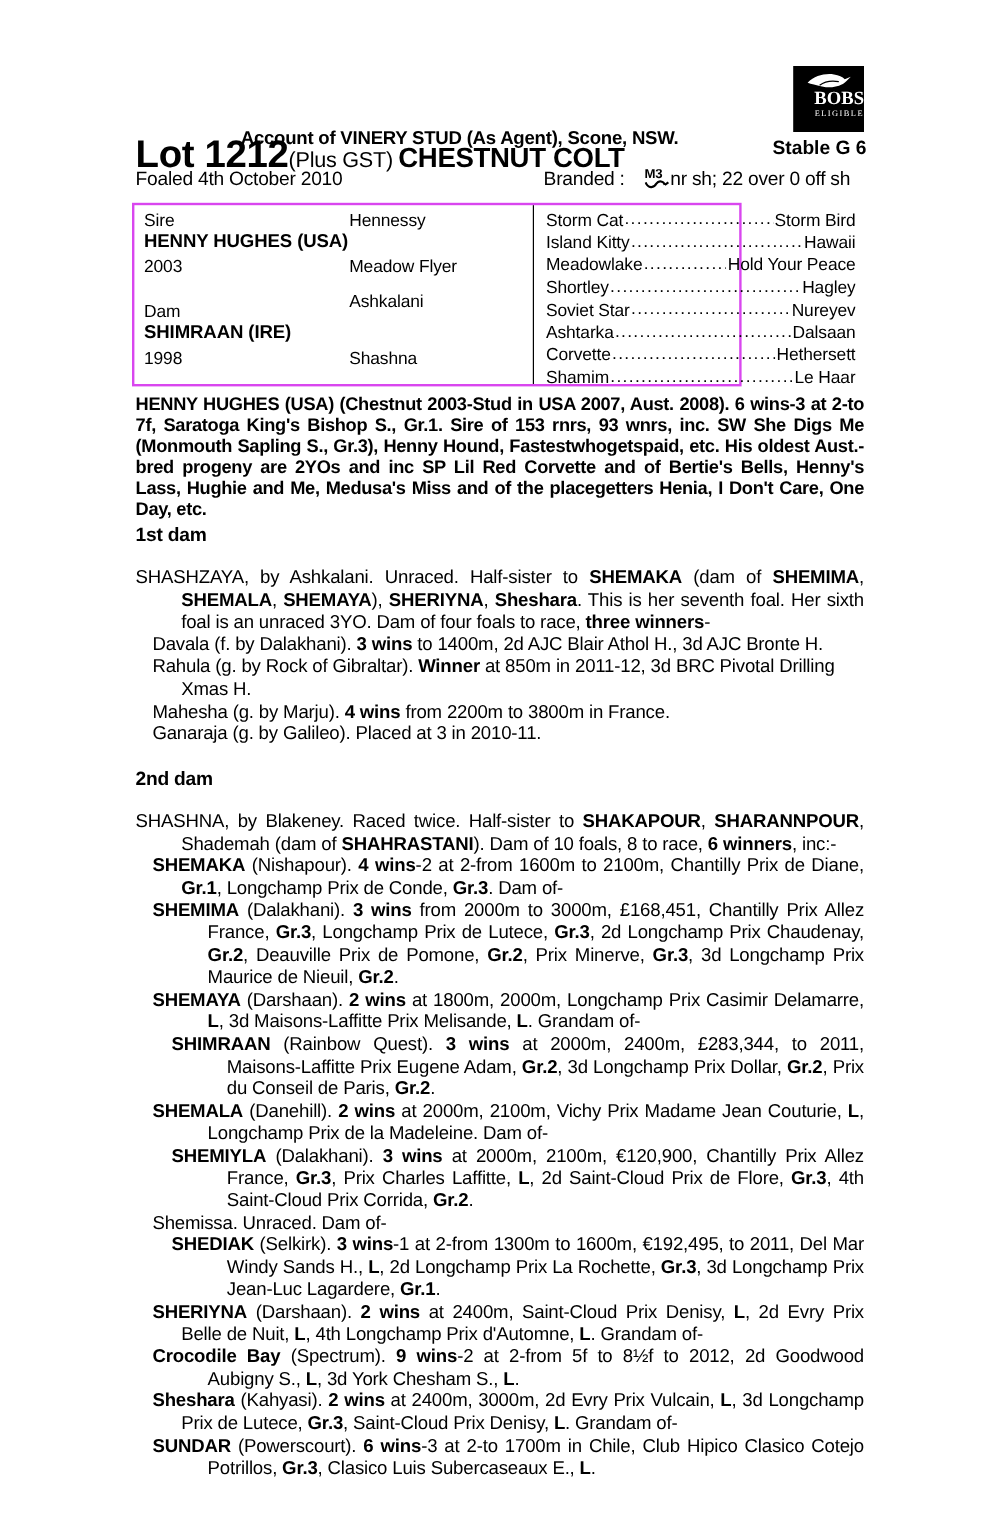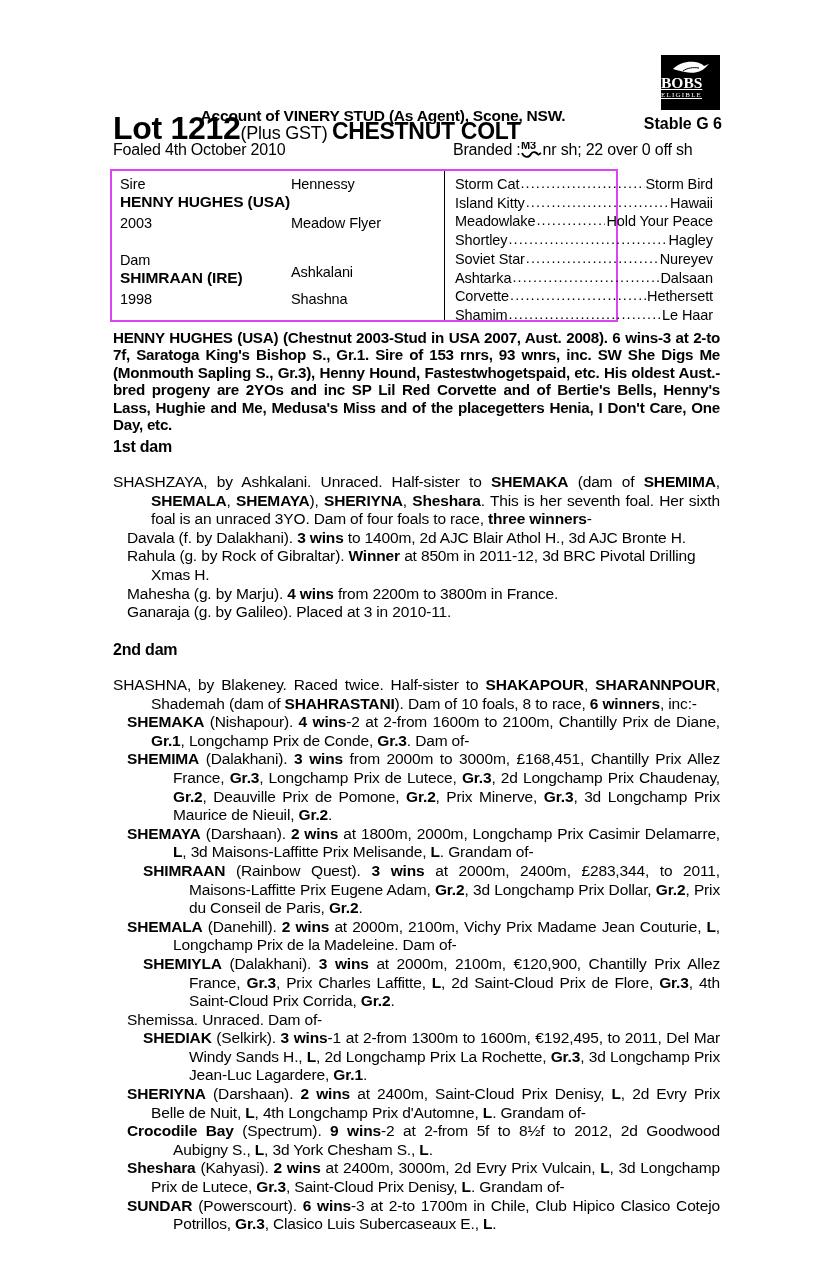--- a/index.html
+++ b/index.html
@@ -25,23 +25,22 @@
 
   
   .bobs-logo {
     position: absolute;
     left: 661px;
     top: 55px;
     width: 59px;
     height: 55px;
     background: #000000;
     color: #ffffff;
-    text-align: left;
-    overflow: hidden;
-    text-decoration: underline;
+    text-align: right;
+    overflow: hidden;
   }
   .bobs-bird {
     margin-top: 5px;
     height: 15px;
     line-height: 15px;
     font-size: 15px;
   }
   .bobs-bird svg { display: block; margin: 0 auto; }
   .bobs-word {
     font-family: "Liberation Serif", serif;
@@ -111,20 +110,21 @@
     top: 0;
     white-space: nowrap;
   }
   .brand-mark {
     display: inline-block;
     position: relative;
     width: 22px;
     height: 17px;
     vertical-align: -4px;
     overflow: hidden;
+    margin-left: 16px;
   }
   .brand-mark svg { position: absolute; left: 0; top: -2px; }
 
   
   .ped-table {
     position: absolute;
     left: 110px;
     top: 169px;
     width: 508px;
     height: 153px;
@@ -254,21 +254,21 @@
 
     <div class="ped-cell ped-c1" style="top:4px;">Sire</div>
     <div class="ped-cell ped-c1 ped-bold" style="top:22px;">HENNY HUGHES (USA)</div>
     <div class="ped-cell ped-c1" style="top:43px;">2003</div>
     <div class="ped-cell ped-c1" style="top:80px;">Dam</div>
     <div class="ped-cell ped-c1 ped-bold" style="top:98px;">SHIMRAAN (IRE)</div>
     <div class="ped-cell ped-c1" style="top:119px;">1998</div>
 
     <div class="ped-cell ped-c2" style="top:4px;">Hennessy</div>
     <div class="ped-cell ped-c2" style="top:43px;">Meadow Flyer</div>
-    <div class="ped-cell ped-c2" style="top:92px;">Ashkalani</div>
+    <div class="ped-cell ped-c2" style="top:72px;">Ashkalani</div>
     <div class="ped-cell ped-c2" style="top:119px;">Shashna</div>
 
     <div class="ped-cell ped-c3" style="top:4px;">
       <div class="gp-line">
           <span class="gp-a">Storm Cat</span>
           <span class="lead">..............................................</span>
           <span class="gp-b">Storm Bird</span>
         </div>
       <div class="gp-line">
           <span class="gp-a">Island Kitty</span>

